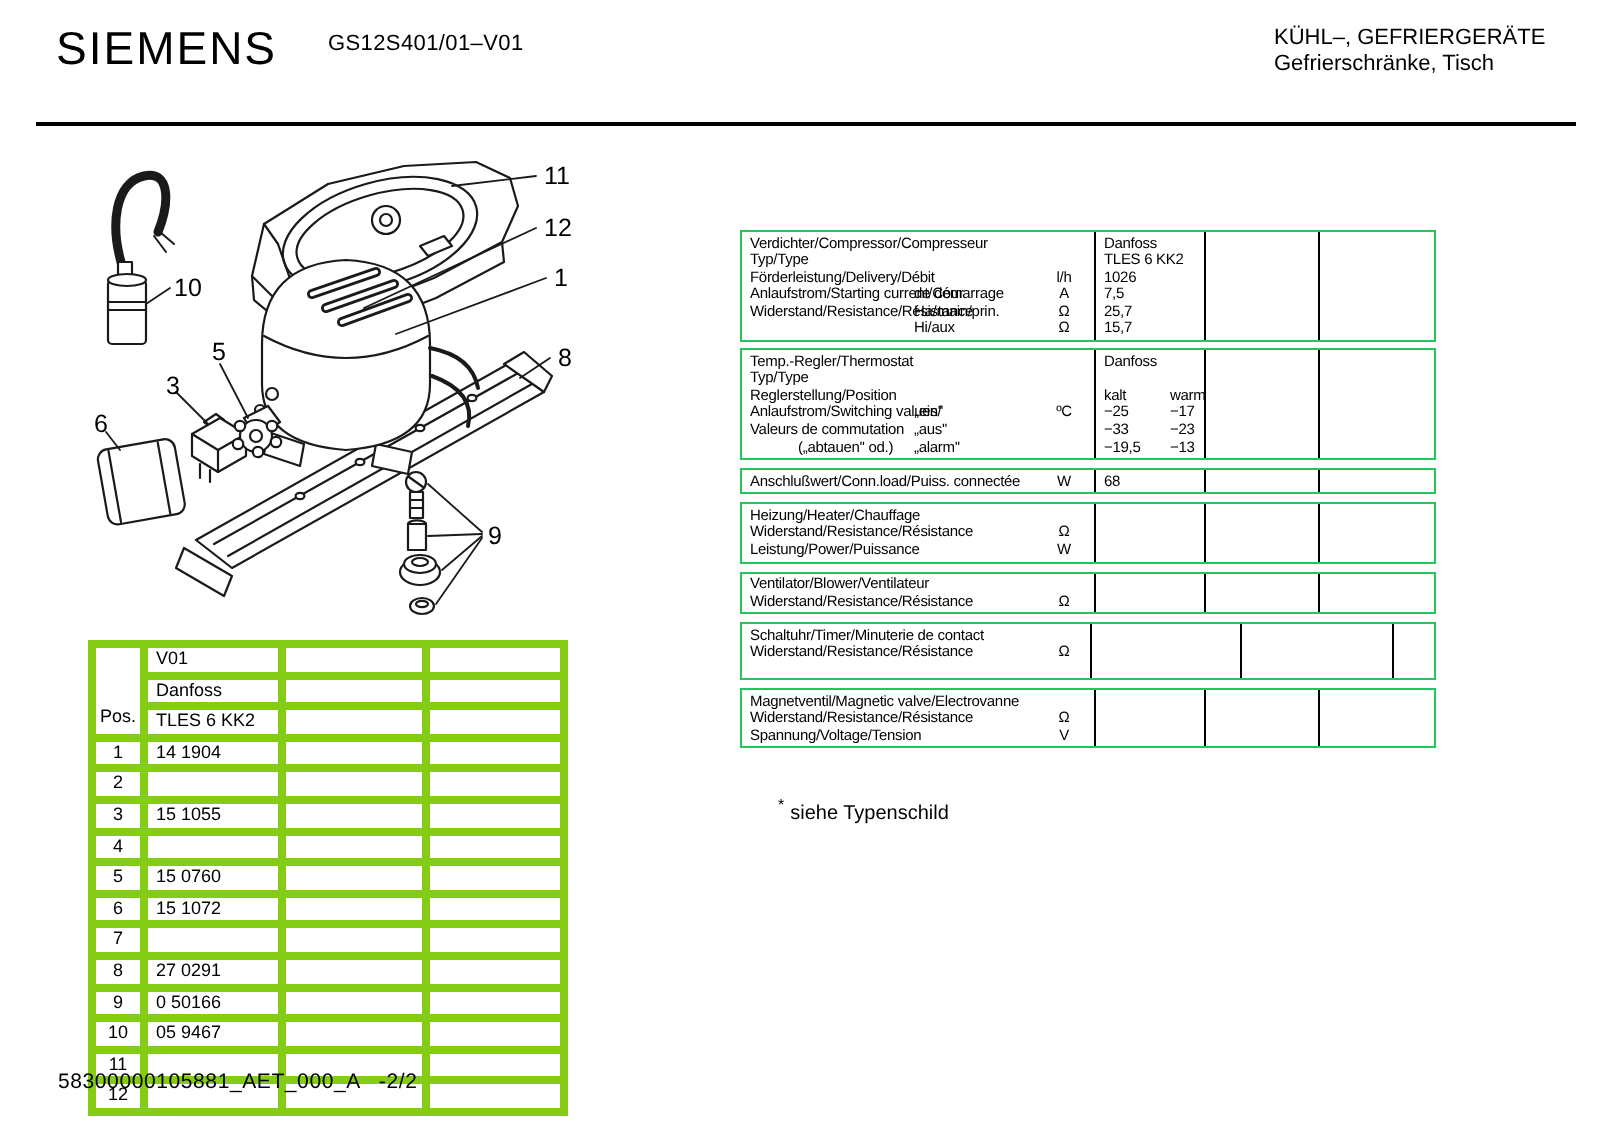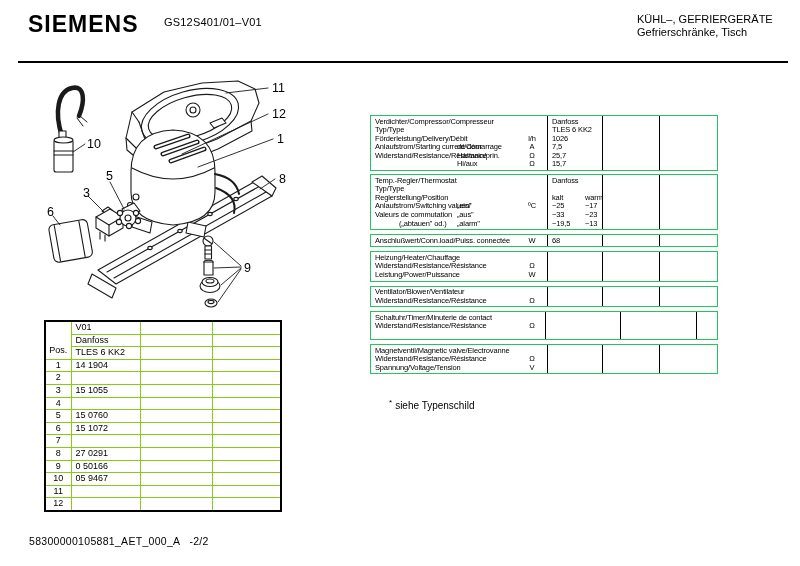--- a/index.html
+++ b/index.html
@@ -1,36 +1,36 @@
 <!DOCTYPE html>
 <html><head>
 <meta charset="utf-8">
 <style>
   html,body{margin:0;padding:0;background:#fff;}
   body{width:800px;height:566px;position:relative;font-family:"Liberation Sans",sans-serif;color:#000;overflow:hidden;}
   .abs{position:absolute;}
 
   
-  .brand{left:28px;top:11px;font-size:23px;font-weight:bold;letter-spacing:1px;text-align:right;}
+  .brand{left:28px;top:11px;font-size:23px;font-weight:normal;letter-spacing:1px;text-align:right;}
   .model{left:164px;top:16px;font-size:11px;letter-spacing:0.2px;}
   .cat{left:637px;top:13px;font-size:11px;line-height:13px;}
   .hrule{left:18px;top:61px;width:770px;height:2px;background:#000;}
 
   
   .footer{left:29px;top:535px;font-size:10.5px;letter-spacing:0.3px;}
   .footer .pg{margin-left:9px;}
 
   
   .footnote{left:389px;top:398px;font-size:10px;}
   .footnote sup{font-size:8px;margin-right:3px;}
 
   
   .parts{left:44px;top:320px;}
   .parts table{border-collapse:collapse;border:2px solid #000;}
-  .parts td{border:1px solid #84cc16;font-size:9px;height:11.6px;line-height:11.6px;padding:0 2px 0 4px;white-space:nowrap;box-sizing:border-box;}
+  .parts td{border:4px solid #84cc16;font-size:9px;height:11.6px;line-height:11.6px;padding:0 2px 0 4px;white-space:nowrap;box-sizing:border-box;}
   .parts td.pos{width:26px;min-width:26px;text-align:center;padding:0;}
   .parts td.c2{width:69px;min-width:69px;}
   .parts td.c3{width:72px;min-width:72px;}
   .parts td.c4{width:69px;min-width:69px;}
   .parts td.poshead{vertical-align:bottom;text-align:center;padding-bottom:2px;}
 
   
   .tech{left:370px;top:112px;width:348px;}
   .ttitle{border:1px solid #000;height:13px;line-height:12px;font-size:8px;font-weight:bold;padding-left:4px;box-sizing:border-box;letter-spacing:0.2px;white-space:nowrap;}
   .tblocks > .tblock{margin-top:4px;}

